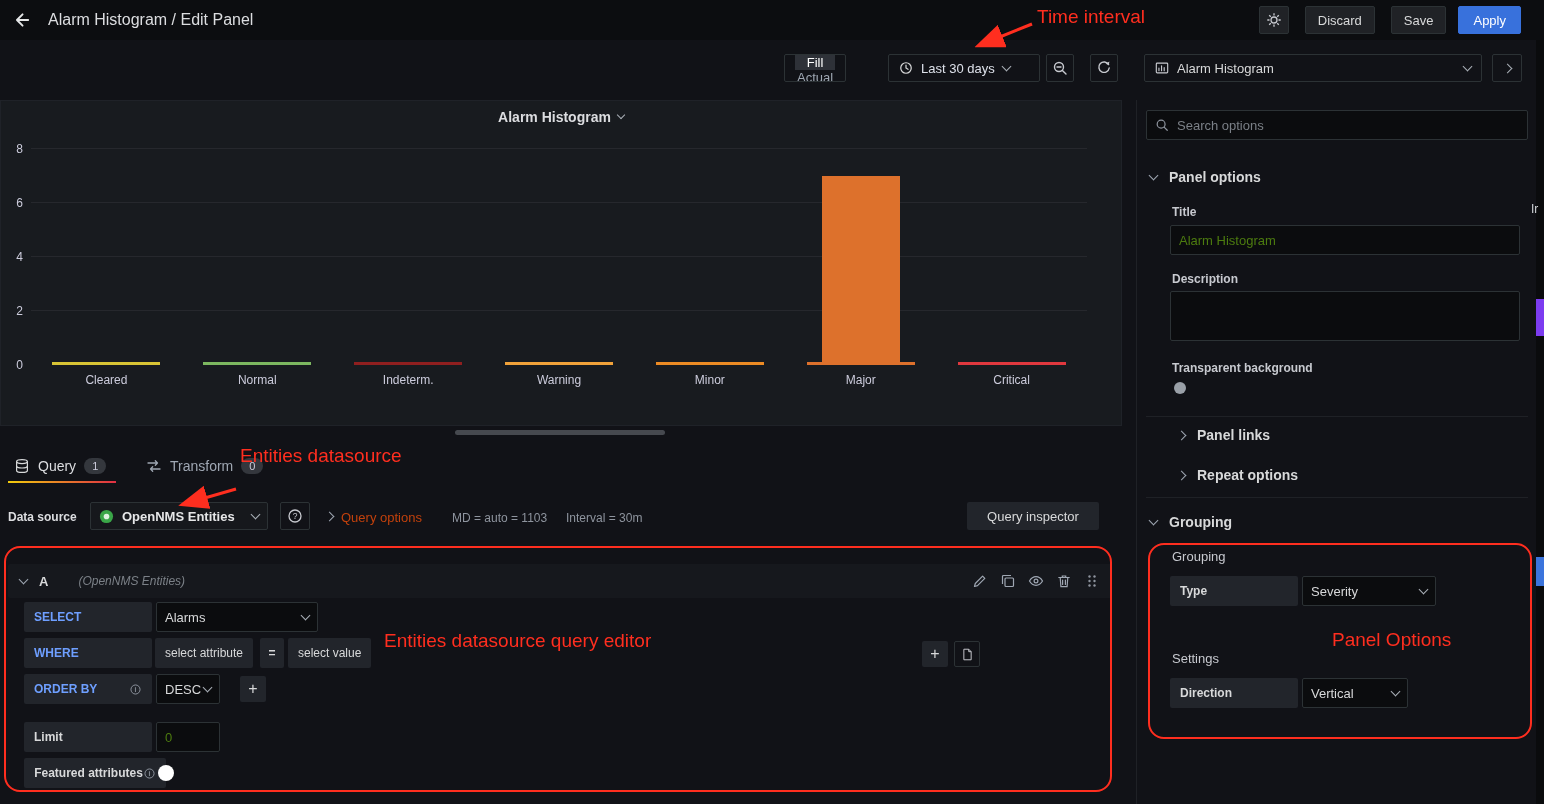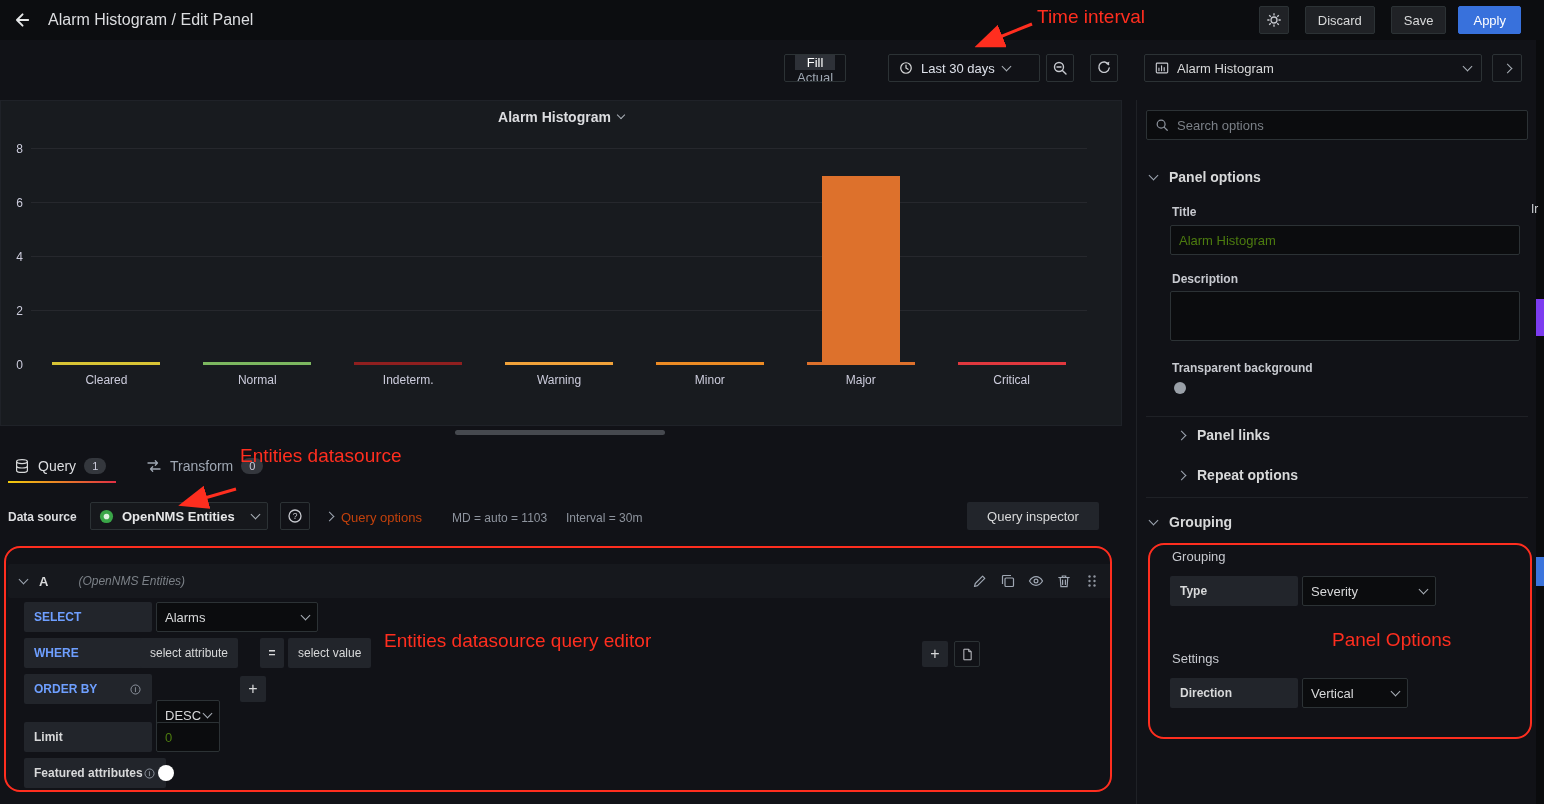--- a/index.html
+++ b/index.html
@@ -270,53 +270,53 @@
 
   
   <div class="labelbox abs blue" style="left:24px;top:602px;width:128px;height:30px;color:#6e9fff;">SELECT</div>
   <div class="input abs" style="left:156px;top:602px;width:162px;height:30px;justify-content:space-between;cursor:pointer;">
     <span style="font-size:13px;">Alarms</span>
     <span class="chev d"></span>
   </div>
 
   
   <div class="labelbox abs" style="left:24px;top:638px;width:128px;height:30px;color:#6e9fff;">WHERE</div>
-  <div class="labelbox abs" style="left:140px;top:638px;height:30px;font-weight:500;cursor:pointer;">select attribute</div>
+  <div class="labelbox abs" style="left:155px;top:638px;height:30px;font-weight:500;cursor:pointer;">select attribute</div>
   <div class="labelbox abs" style="left:260px;top:638px;width:24px;height:30px;justify-content:center;padding:0;cursor:pointer;">=</div>
   <div class="labelbox abs" style="left:288px;top:638px;height:30px;font-weight:500;cursor:pointer;">select value</div>
   <div class="btn flat abs" style="left:922px;top:641px;width:26px;height:26px;font-size:16px;">+</div>
   <div class="btn abs" style="left:954px;top:641px;width:26px;height:26px;background:transparent;border-color:#2c3235;">
     <svg class="icon16" viewBox="0 0 16 16" style="width:13px;height:13px;">
       <path d="M3.5 1.5h6l3 3v10h-9z" stroke="#c7c9cf" stroke-width="1.2" fill="none" stroke-linejoin="round"></path>
       <path d="M9.5 1.5v3h3" stroke="#c7c9cf" stroke-width="1.2" fill="none"></path>
     </svg>
   </div>
 
   
   <div class="labelbox abs" style="left:24px;top:674px;width:128px;height:30px;justify-content:space-between;color:#6e9fff;">
     <span>ORDER BY</span>
     <svg class="icon16" viewBox="0 0 16 16" style="width:13px;height:13px;">
       <circle cx="8" cy="8" r="5.6" stroke="#8e949e" stroke-width="1.2" fill="none"></circle>
       <text x="8" y="11" font-size="8" text-anchor="middle" fill="#8e949e" font-family="Liberation Sans,sans-serif">i</text>
     </svg>
   </div>
-  <div class="input abs" style="left:156px;top:674px;width:64px;height:30px;justify-content:space-between;cursor:pointer;margin-top:26px;">
+  <div class="input abs" style="left:156px;top:674px;width:64px;height:30px;justify-content:space-between;cursor:pointer;">
     <span style="font-size:13px;">DESC</span>
     <span class="chev d"></span>
   </div>
   <div class="btn flat abs" style="left:240px;top:676px;width:26px;height:26px;font-size:16px;">+</div>
 
   
   <div class="labelbox abs" style="left:24px;top:722px;width:128px;height:30px;">Limit</div>
   <div class="input abs" style="left:156px;top:722px;width:64px;height:30px;">
     <input value="0" style="">
   </div>
 
   
-  <div class="labelbox abs" style="left:24px;top:758px;width:142px;height:30px;justify-content:space-between;">
+  <div class="labelbox abs" style="left:24px;top:758px;width:142px;height:30px;justify-content:center;">
     <span>Featured attributes</span>
     <svg class="icon16" viewBox="0 0 16 16" style="width:13px;height:13px;">
       <circle cx="8" cy="8" r="5.6" stroke="#8e949e" stroke-width="1.2" fill="none"></circle>
       <text x="8" y="11" font-size="8" text-anchor="middle" fill="#8e949e" font-family="Liberation Sans,sans-serif">i</text>
     </svg>
   </div>
   <span class="switch lg on abs" style="left:176px;top:763px;"><span class="knob"></span></span>
 
   
   <div class="abs" style="left:1136px;top:100px;width:1px;height:704px;background:#1f2126;"></div>

